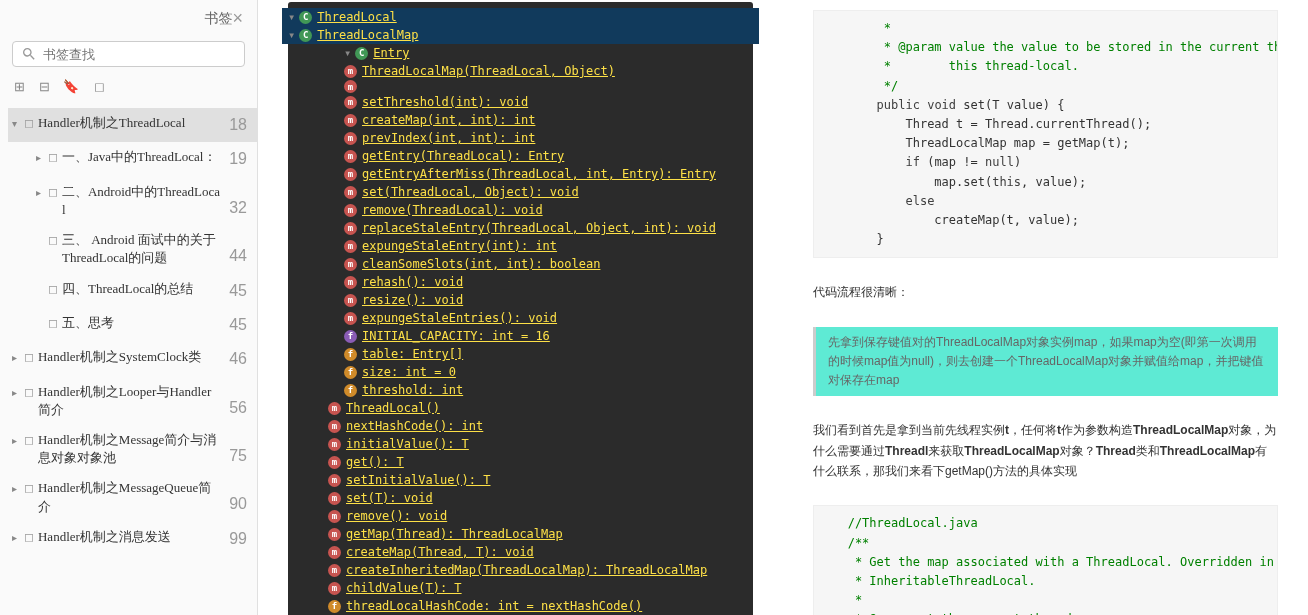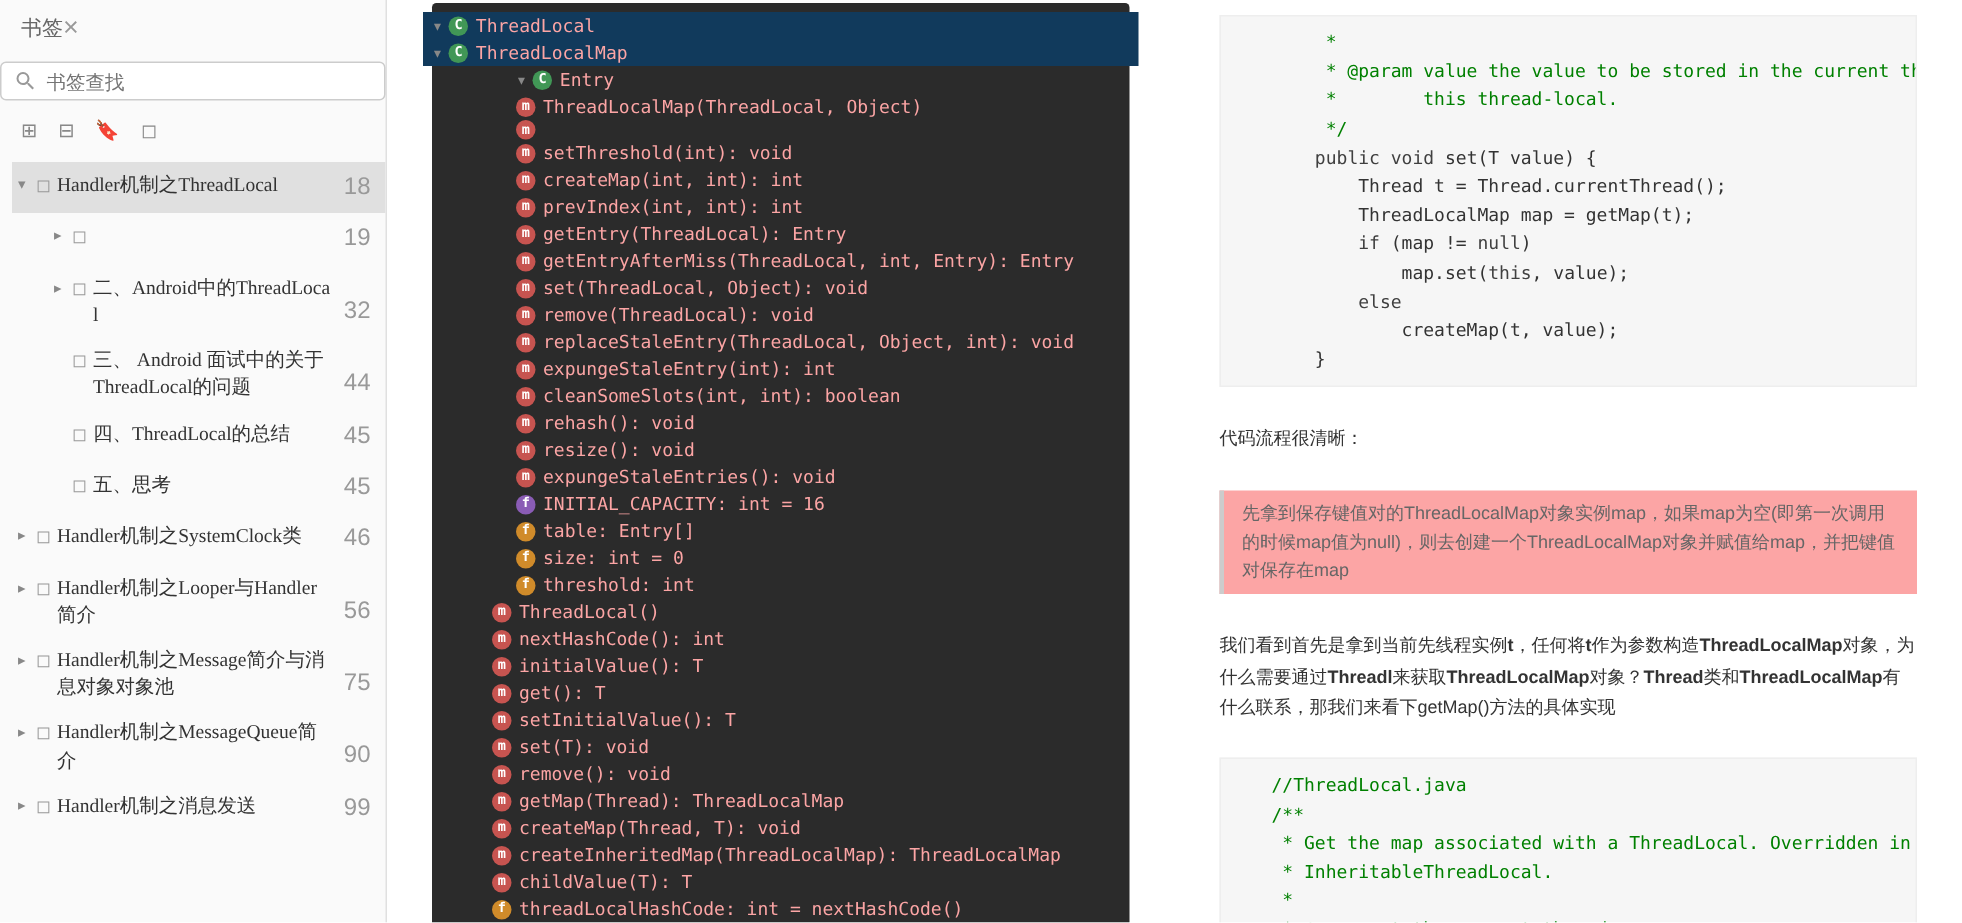--- a/index.html
+++ b/index.html
@@ -1,22 +1,22 @@
 <!DOCTYPE html>
 <html><head>
 <meta charset="utf-8">
 <style>
 * { margin: 0; padding: 0; box-sizing: border-box; }
 body { font-family: -apple-system, "Microsoft YaHei", sans-serif; font-size: 13px; color: #333; background: #fff; }
 .container { display: flex; width: 1308px; height: 615px; overflow: hidden; }
 .sidebar { width: 258px; border-right: 1px solid #e0e0e0; display: flex; flex-direction: column; background: #fafafa; }
-.sidebar-header { display: flex; justify-content: flex-start; align-items: center; padding: 8px 14px; }
+.sidebar-header { display: flex; justify-content: flex-end; align-items: center; padding: 8px 14px; }
 .sidebar-title { font-size: 14px; color: #666; }
 .close-btn { cursor: pointer; color: #999; font-size: 18px; }
-.search-box { margin: 4px 0 8px; display: flex; align-items: center; border: 1px solid #ccc; border-radius: 4px; padding: 4px 8px; background: #fff; }
+.search-box { margin: 4px 12px 8px; display: flex; align-items: center; border: 1px solid #ccc; border-radius: 4px; padding: 4px 8px; background: #fff; }
 .search-box svg { width: 16px; height: 16px; fill: #999; margin-right: 6px; }
 .search-input { border: none; outline: none; flex: 1; font-size: 13px; color: #333; }
 .toolbar { display: flex; gap: 14px; padding: 4px 14px 10px; }
 .toolbar span { cursor: pointer; color: #888; }
 .nav-tree { flex: 1; overflow-y: auto; padding: 4px 0 0 8px; }
 .nav-item { display: flex; justify-content: space-between; align-items: flex-start; padding: 6px 10px 6px 4px; font-size: 13px; color: #333; cursor: pointer; line-height: 1.4; }
 .nav-item.active { background: #e0e0e0; }
 .nav-item.child { padding-left: 28px; }
 .nav-label { display: flex; align-items: flex-start; flex: 1; }
 .nav-label .arrow { width: 10px; margin-right: 2px; color: #888; font-size: 10px; flex-shrink: 0; margin-top: 3px; }
@@ -29,28 +29,28 @@
 .ide-image { background: #2b2b2b; color: #a9b7c6; font-family: Consolas, monospace; font-size: 12px; padding: 6px 0; border-radius: 3px; margin-top: 2px; flex-shrink: 0; }
 .ide-line { display: flex; align-items: center; padding: 0 6px; line-height: 18px; white-space: nowrap; }
 .ide-indent1 { padding-left: 22px; }
 .ide-indent2 { padding-left: 40px; }
 .ide-indent3 { padding-left: 56px; }
 .ide-circle { width: 13px; height: 13px; border-radius: 50%; display: inline-flex; align-items: center; justify-content: center; font-size: 9px; color: #fff; margin-right: 5px; flex-shrink: 0; font-weight: bold; }
 .c-green { background: #419756; }
 .c-red { background: #c75450; }
 .c-orange { background: #d08b2a; }
 .c-purple { background: #8a5cb5; }
-.ide-text { color: #fca5a5; }
+.ide-text { color: #fde047; text-decoration: underline; }
 .ide-head { background: #113a5c; margin: 0 -6px; padding: 0 6px; }
 .arrow-down { color: #888; margin-right: 4px; cursor: pointer; }
 .col2 { font-size: 12px; line-height: 1.6; }
 .code-block { background: #f6f6f6; border: 1px solid #eee; padding: 8px 12px; font-family: Consolas, monospace; font-size: 12px; margin: 10px 0; line-height: 1.6; white-space: pre; overflow: hidden; }
 .kw { color: #404040; }
 .com { color: #008000; }
-.quote-block { border-left: 3px solid #ccc; padding: 6px 12px; background: #fca5a5; font-size: 12px; margin: 10px 0; color: #666; }
+.quote-block { border-left: 3px solid #ccc; padding: 6px 12px; background: #5eead4; font-size: 12px; margin: 10px 0; color: #666; }
 .body-text { font-size: 12px; margin: 24px 0; line-height: 1.7; }
 </style>
 </head>
 <body>
 
 <div class="container">
   <div class="sidebar">
     <div class="sidebar-header">
       <span class="sidebar-title">书签</span>
       <span class="close-btn">×</span>
@@ -73,20 +73,21 @@
             <span class="arrow">▾</span>
             <span class="bm">◻</span>
             <span class="nav-text">Handler机制之ThreadLocal</span>
           </div>
           <span class="page-num">18</span>
         </div>
         <div class="nav-item child">
           <div class="nav-label">
             <span class="arrow">▸</span>
             <span class="bm">◻</span>
+            <span class="nav-text">一、Java中的ThreadLocal：</span>
           </div>
           <span class="page-num">19</span>
         </div>
         <div class="nav-item child">
           <div class="nav-label">
             <span class="arrow">▸</span>
             <span class="bm">◻</span>
             <span class="nav-text">二、Android中的ThreadLocal</span>
           </div>
           <span class="page-num">32</span>

